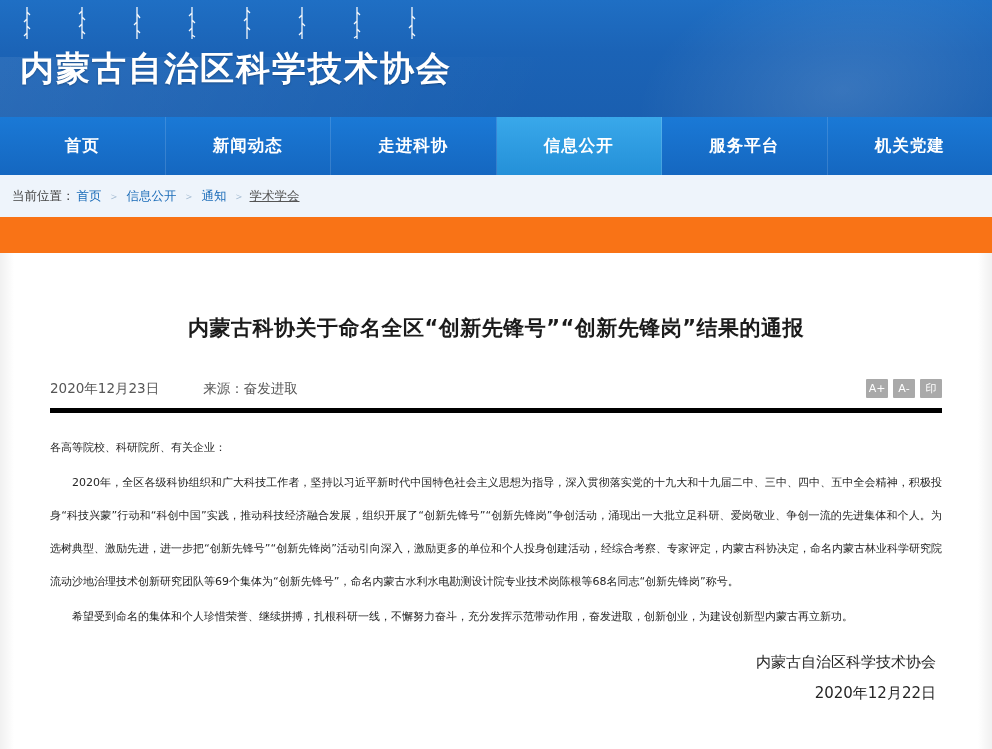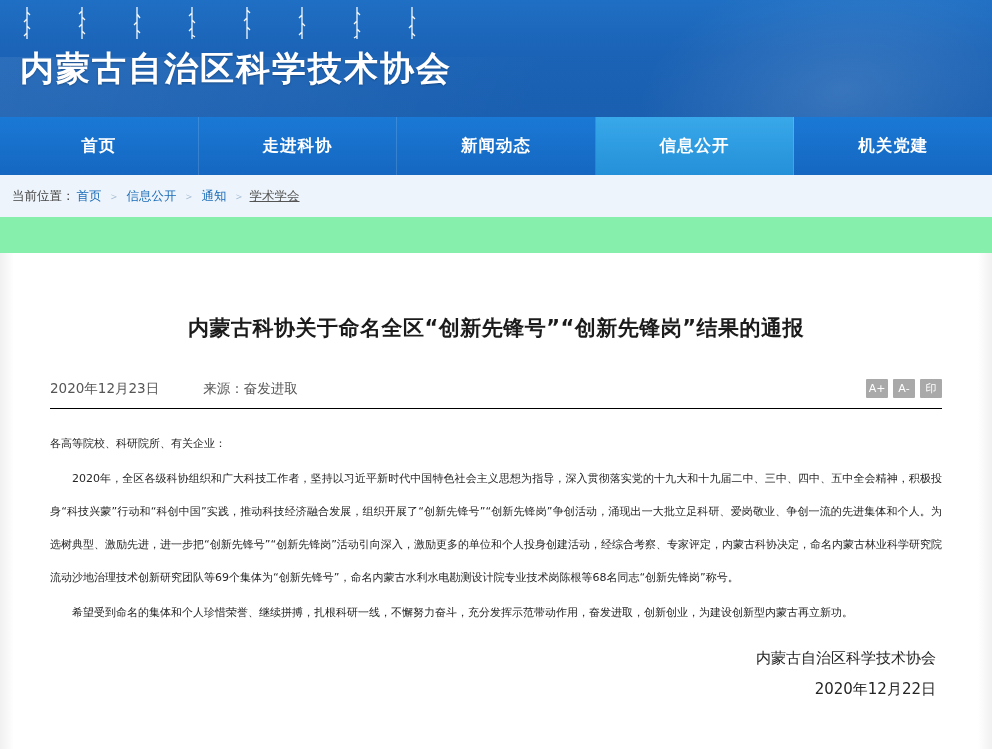--- a/index.html
+++ b/index.html
@@ -7,21 +7,21 @@
     margin: 0;
     padding: 0;
     background: #ffffff;
     font-family: "DejaVu Sans", "Liberation Sans", sans-serif;
   }
   #page {
     position: relative;
     width: 992px;
     height: 749px;
     overflow: hidden;
-    background: #86efac;
+    background: #f97316;
   }
 
   
   .header {
     position: relative;
     height: 117px;
     background: linear-gradient(180deg, #1f6fc4 0%, #1b63b6 45%, #1a5fb0 100%);
     overflow: hidden;
   }
   .header::after {
@@ -146,21 +146,21 @@
     font-size: 21px;
     font-weight: bold;
     color: #1b1b1b;
     line-height: 34px;
     letter-spacing: 0.5px;
   }
 
   .meta-bar {
     margin: 34px 4px 0 4px;
     padding-bottom: 10px;
-    border-bottom: 1px solid #000000;
+    border-bottom: 5px solid #000000;
     display: flex;
     align-items: center;
     font-size: 13.5px;
     color: #555;
   }
   .meta-date { margin-right: 44px; }
   .meta-source { }
   .meta-tools {
     margin-left: auto;
     display: flex;
@@ -243,23 +243,24 @@
         <svg width="10" height="34" viewBox="0 0 10 34">
             <path d="M5 1 L5 33 M5 10 l3 3 M5 19 l-3 3 M5 27 l3 3" stroke="#ffffff" stroke-width="1.3" fill="none"></path>
           </svg>
       </span>
     </div>
     <h1 class="site-title">内蒙古自治区科学技术协会</h1>
   </div>
 
   <nav class="nav">
     <div class="nav-item">首页</div>
+    <div class="nav-item">新闻动态</div>
     <div class="nav-item">走进科协</div>
-    <div class="nav-item">新闻动态</div>
     <div class="nav-item active">信息公开</div>
+    <div class="nav-item">服务平台</div>
     <div class="nav-item">机关党建</div>
   </nav>
 
   <div class="breadcrumb">
     <span class="bc-label">当前位置：</span>
     <a href="#">首页</a>
     <span class="sep">＞</span>
     <a href="#">信息公开</a>
     <span class="sep">＞</span>
     <a href="#">通知</a>

